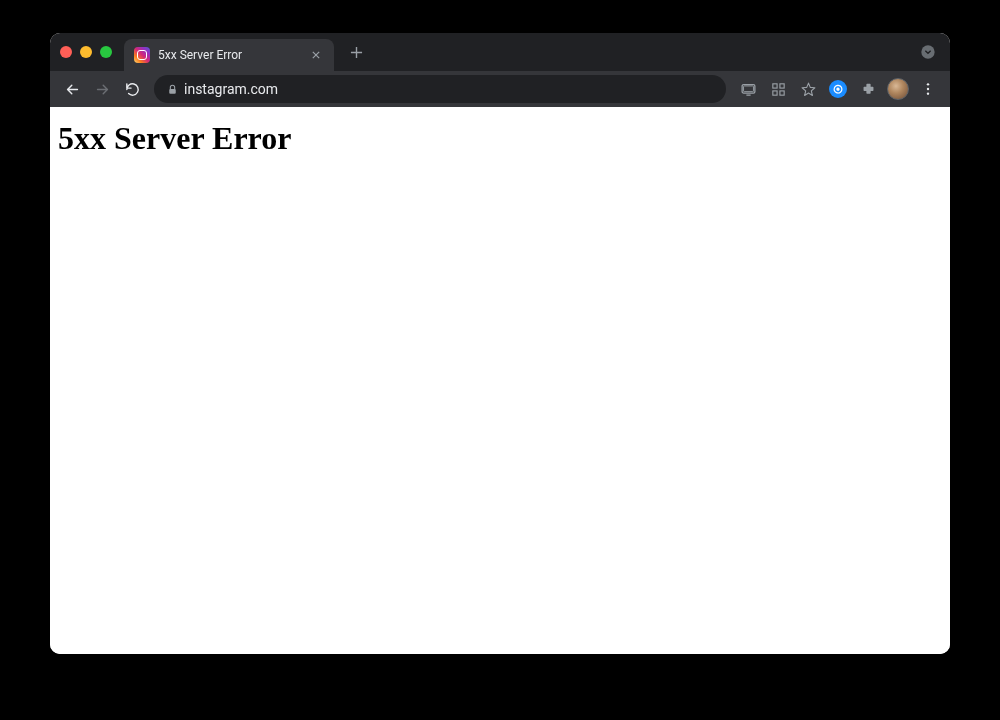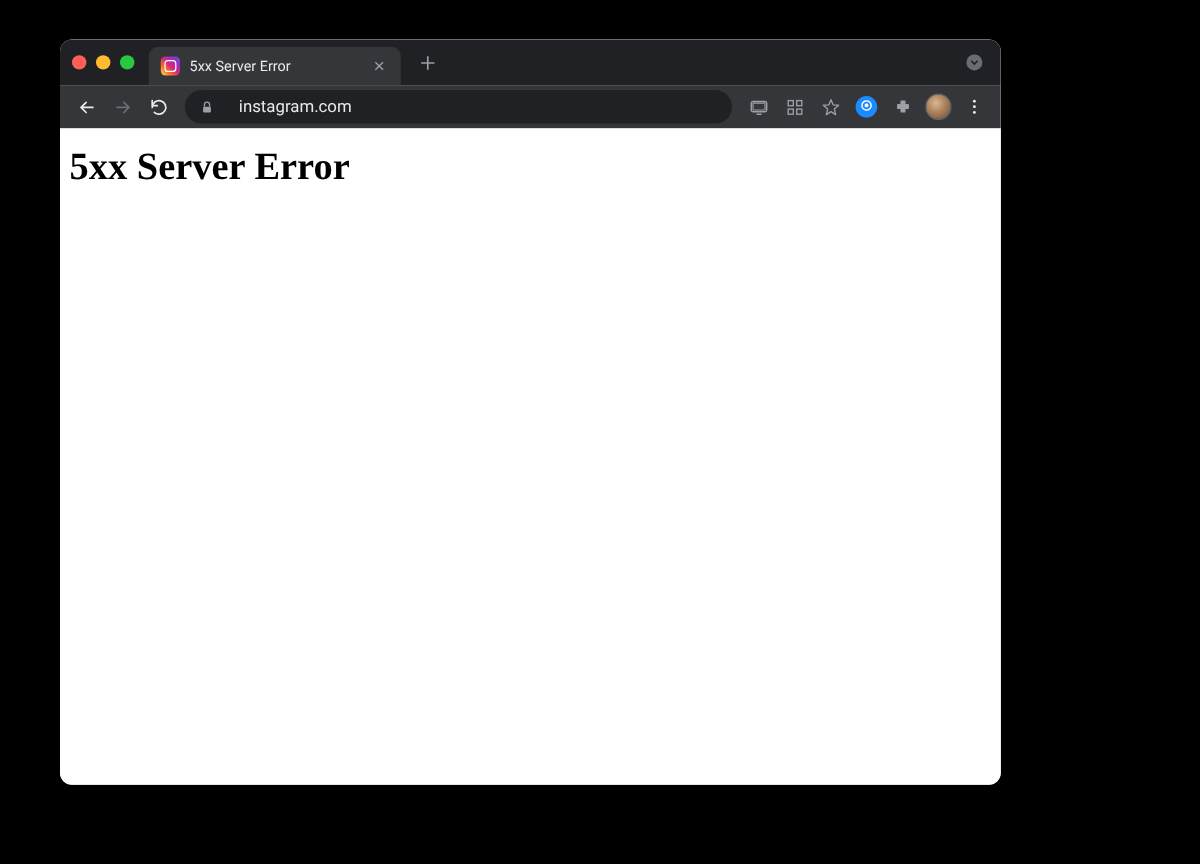--- a/index.html
+++ b/index.html
@@ -11,21 +11,21 @@
       background: #000;
       width: 1000px;
       height: 720px;
       font-family: -apple-system, BlinkMacSystemFont, "Segoe UI", Roboto, sans-serif;
       overflow: hidden;
     }
     .browser-window {
       position: absolute;
       left: 50px;
       top: 33px;
-      width: 784px;
+      width: 900px;
       height: 621px;
       background: #fff;
       border-radius: 10px;
       overflow: hidden;
       box-shadow: 0 20px 60px rgba(0,0,0,0.5);
       display: flex;
       flex-direction: column;
     }
     .tab-bar {
       height: 38px;
@@ -145,21 +145,21 @@
     .icon-btn svg { width: 17px; height: 17px; }
     .address-bar {
       flex: 1;
       height: 28px;
       background: #202124;
       border-radius: 14px;
       display: flex;
       align-items: center;
       padding: 0 12px;
       margin: 0 6px;
-      gap: 20px;
+      gap: 5px;
     }
     .lock-icon {
       color: #9aa0a6;
       display: flex;
       align-items: center;
     }
     .lock-icon svg { width: 13px; height: 13px; }
     .url-text {
       color: #e8eaed;
       font-size: 14px;

